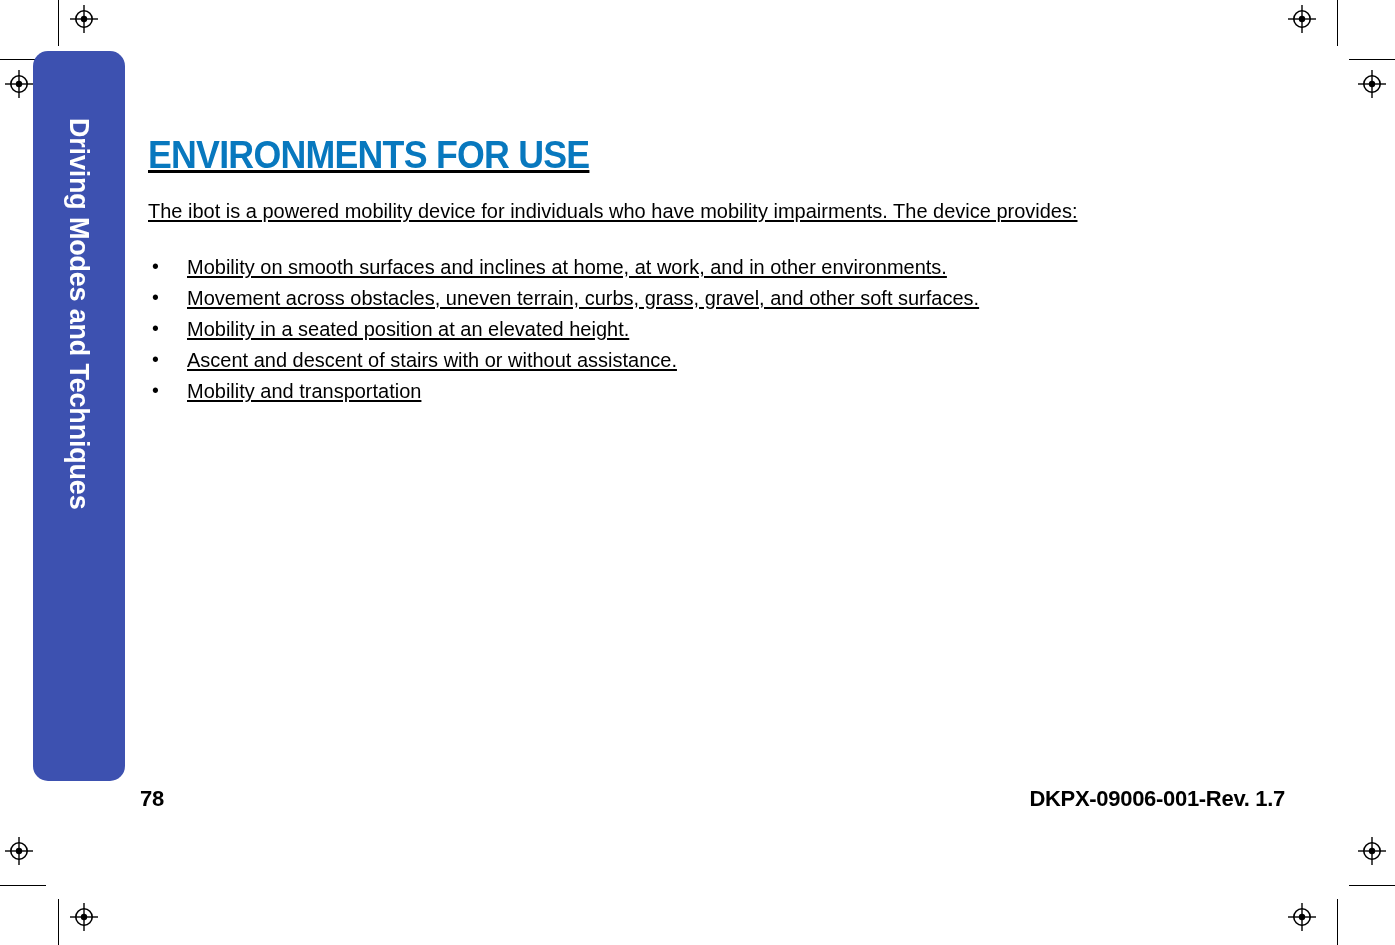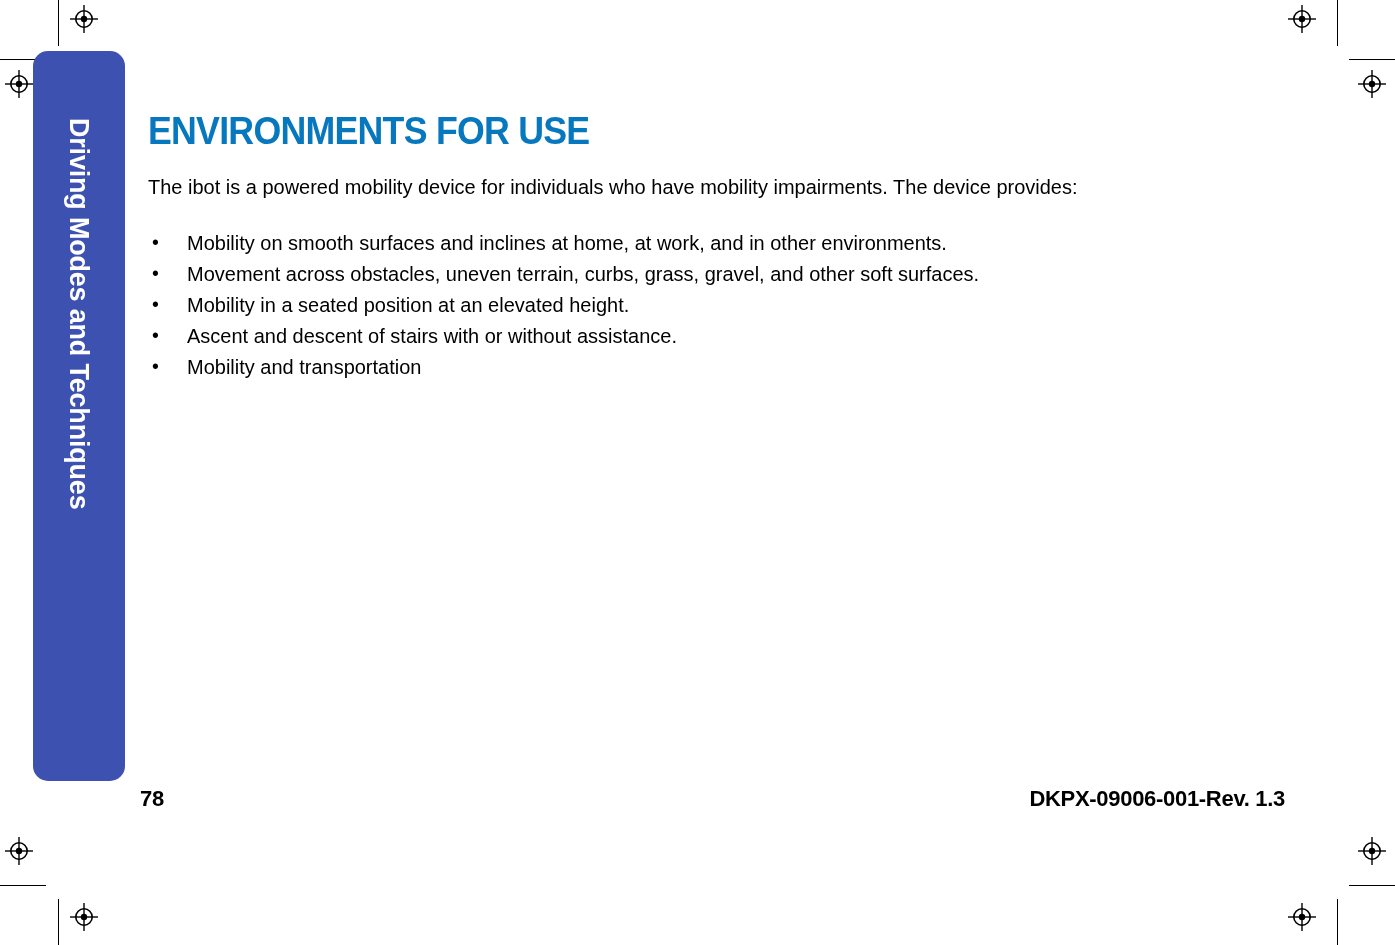--- a/index.html
+++ b/index.html
@@ -63,22 +63,23 @@
     font-size: 27px;
     font-weight: bold;
     letter-spacing: -0.2px;
     white-space: nowrap;
   }
 
   
   #content {
     position: absolute;
     left: 148px;
-    top: 112px;
+    top: 136px;
     width: 1120px;
+    text-decoration: underline;
   }
   #page-title {
     color: #0878be;
     font-size: 38px;
     font-weight: bold;
     letter-spacing: -0.8px;
     line-height: 1.0;
     margin: 0 0 22px 0;
     transform: scaleX(0.94);
     transform-origin: left center;
@@ -237,16 +238,16 @@
         <li><span class="bullet-glyph">•</span><span>Mobility on smooth surfaces and inclines at home, at work, and in other environments.</span></li>
         <li><span class="bullet-glyph">•</span><span>Movement across obstacles, uneven terrain, curbs, grass, gravel, and other soft surfaces.</span></li>
         <li><span class="bullet-glyph">•</span><span>Mobility in a seated position at an elevated height.</span></li>
         <li><span class="bullet-glyph">•</span><span>Ascent and descent of stairs with or without assistance.</span></li>
         <li><span class="bullet-glyph">•</span><span>Mobility and transportation</span></li>
       </ul>
   </div>
 
   <div id="footer">
     <span id="footer-page-number">78</span>
-    <span id="footer-doc-code">DKPX-09006-001-Rev. 1.3</span>
+    <span id="footer-doc-code">DKPX-09006-001-Rev. 1.7</span>
   </div>
 
 </div>
 
 </body></html>

